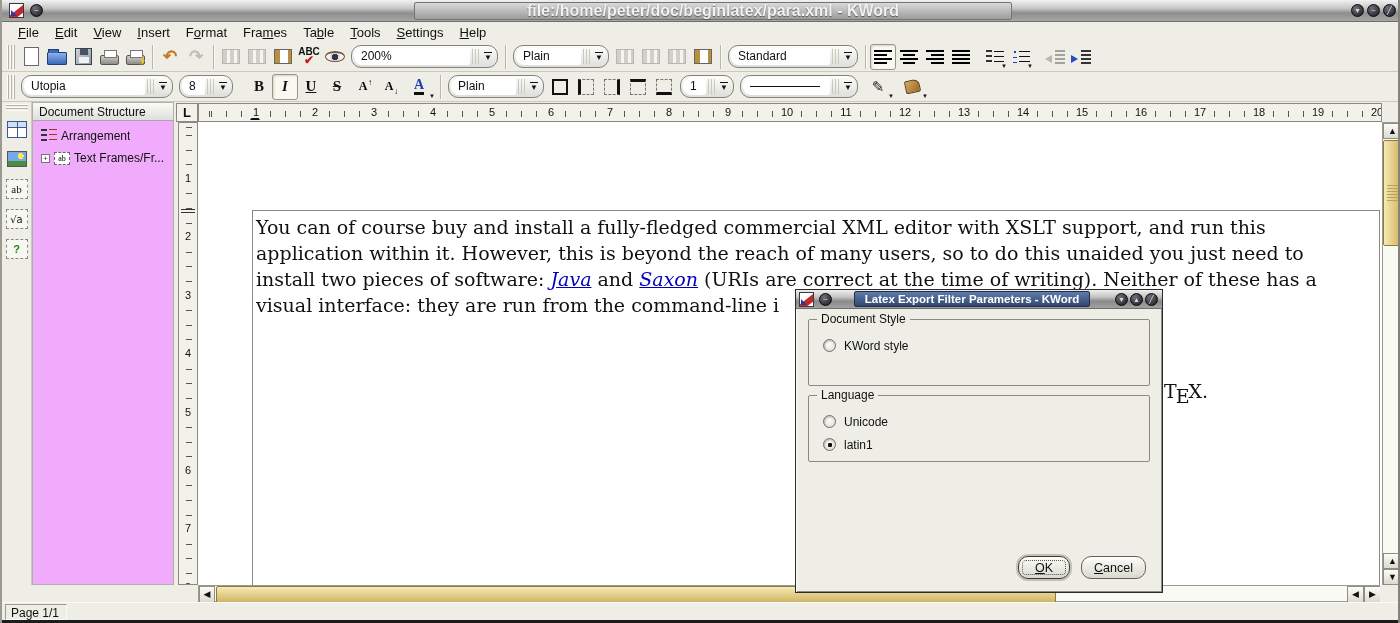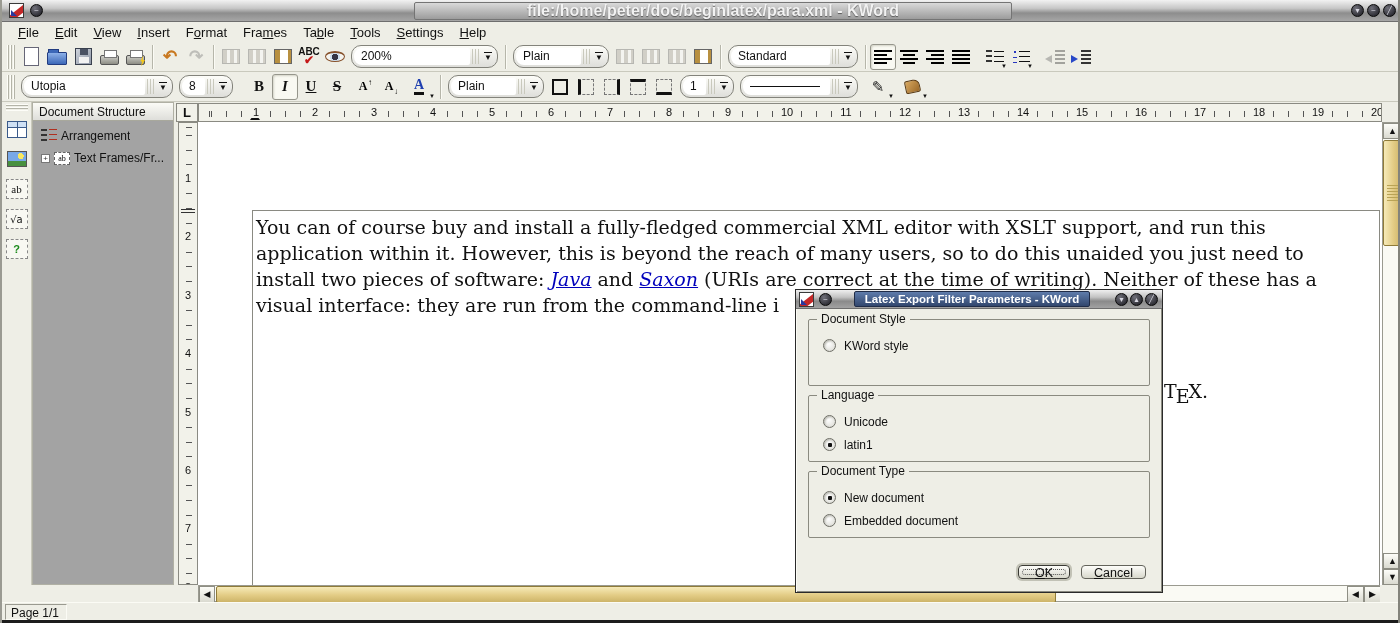--- a/index.html
+++ b/index.html
@@ -141,21 +141,21 @@
   .i-pic{width:20px;height:16px;border:1px solid #555;background:
     radial-gradient(circle at 70% 30%,#f8e860 0 3px,transparent 3px),
     linear-gradient(180deg,#78a8e8 0 9px,#489040 9px);}
   .dashbox{border:1px dashed #888;background:#f8f8f2;width:22px;height:20px;
     display:flex;align-items:center;justify-content:center;font-size:11px;}
   .i-ab{font-family:"Liberation Serif",serif;color:#111;}
   .i-formula{color:#111;font-family:"DejaVu Sans",sans-serif;font-size:10px;}
   .i-help{color:#1a8a1a;font-weight:bold;}
 
   
-  #docpanel{position:absolute;left:30px;top:102px;width:142px;height:483px;background:#a3a3a3;
+  #docpanel{position:absolute;left:30px;top:102px;width:142px;height:483px;background:#f0abfc;
     border:1px solid #b0b0a4;}
   #docpanel-header{height:18px;background:linear-gradient(180deg,#fbfbf6,#dededa);
     border-bottom:1px solid #a8a89c;font-size:12px;color:#111;padding:2px 6px;white-space:nowrap;}
   .tree-item{display:flex;align-items:center;margin:8px 2px 0 8px;gap:4px;}
   .expander{width:9px;height:9px;border:1px solid #777;background:#fff;font-size:8px;
     line-height:7px;text-align:center;color:#333;flex:0 0 auto;}
   .ti-icon{flex:0 0 auto;}
   .i-arrange{width:16px;height:14px;background:
     repeating-linear-gradient(180deg,#b03020 0 1px,transparent 1px 5px) right/8px 100% no-repeat,
     repeating-linear-gradient(180deg,#333 0 2px,transparent 2px 5px) left/6px 100% no-repeat;}
@@ -242,21 +242,21 @@
     padding:14px 0 0 14px;}
   .group-label{position:absolute;left:8px;top:-8px;background:#eeeee6;padding:0 4px;
     font-size:12px;color:#111;}
   .radio-row{display:flex;align-items:center;gap:8px;height:23px;}
   .radio{width:13px;height:13px;border-radius:50%;background:radial-gradient(circle at 40% 35%,#fff,#d8d8d0);
     border:1px solid #6e6e66;box-shadow:inset 1px 1px 2px #b8b8b0;position:relative;flex:0 0 auto;}
   .radio.sel::after{content:"";position:absolute;left:3.5px;top:3.5px;width:4px;height:4px;
     background:#111;border-radius:1px;}
   .radio-label{font-size:12px;color:#111;}
   #dialog-buttons{position:absolute;right:16px;bottom:13px;display:flex;gap:11px;}
-  .kbtn{height:14px;min-width:52px;border:1px solid #63635b;border-radius:4px;
+  .kbtn{height:23px;min-width:52px;border:1px solid #63635b;border-radius:10px;
     background:linear-gradient(180deg,#fdfdfa,#d8d8cc);font-size:12.5px;color:#111;
     font-family:"Liberation Sans",sans-serif;padding:0 12px;position:relative;}
   .kbtn.default{box-shadow:0 0 0 2px #c2c2b6;border-color:#3a3a34;}
   .kbtn.default::before{content:"";position:absolute;left:3px;top:3px;right:3px;bottom:3px;
     border:1px dotted #555;border-radius:4px;}
 </style>
 </head>
 <body>
 
 <div id="win">
@@ -615,31 +615,20 @@
           <span class="group-label">Language</span>
           <div class="radio-row">
             <span class="radio"></span>
             <span class="radio-label">Unicode</span>
           </div>
           <div class="radio-row">
             <span class="radio sel"></span>
             <span class="radio-label">latin1</span>
           </div>
         </div>
-        <div class="group">
-          <span class="group-label">Document Type</span>
-          <div class="radio-row">
-            <span class="radio sel"></span>
-            <span class="radio-label">New document</span>
-          </div>
-          <div class="radio-row">
-            <span class="radio"></span>
-            <span class="radio-label">Embedded document</span>
-          </div>
-        </div>
       </div>
     <div id="dialog-buttons">
         <button class="kbtn default"><span class="mn">O</span>K</button>
         <button class="kbtn"><span class="mn">C</span>ancel</button>
       </div>
   </div>
 
 </div>
 
 </body></html>

